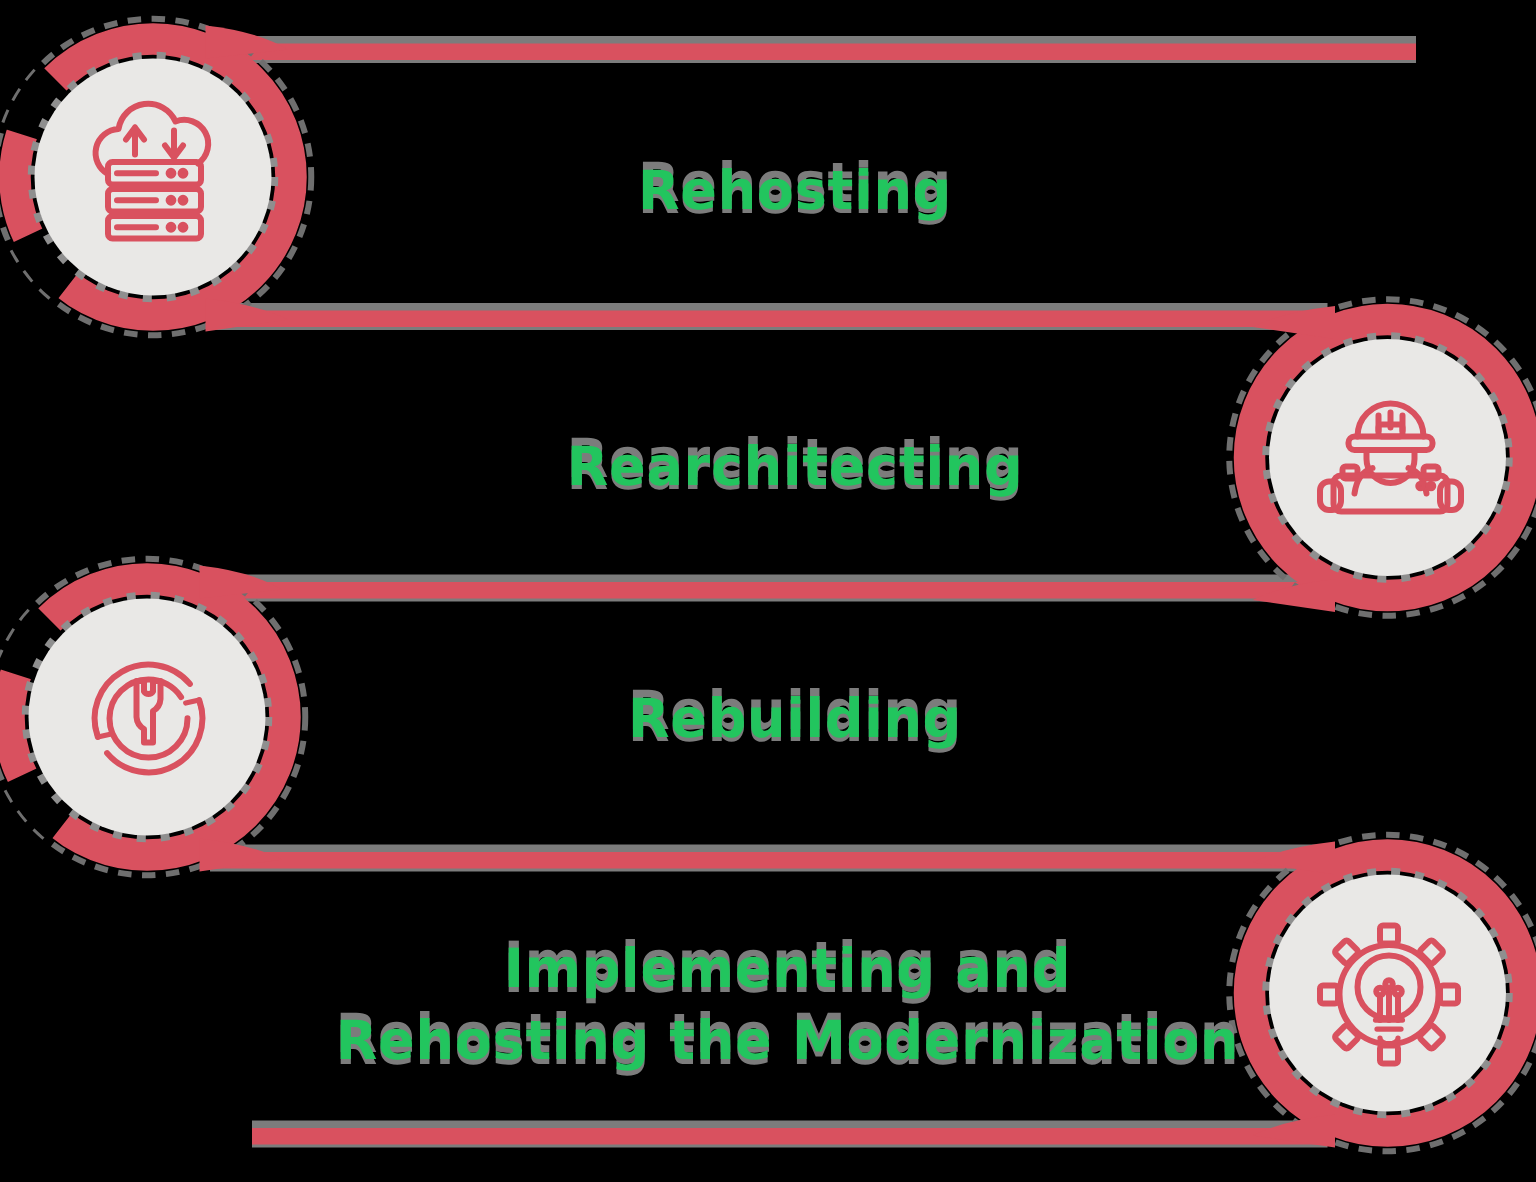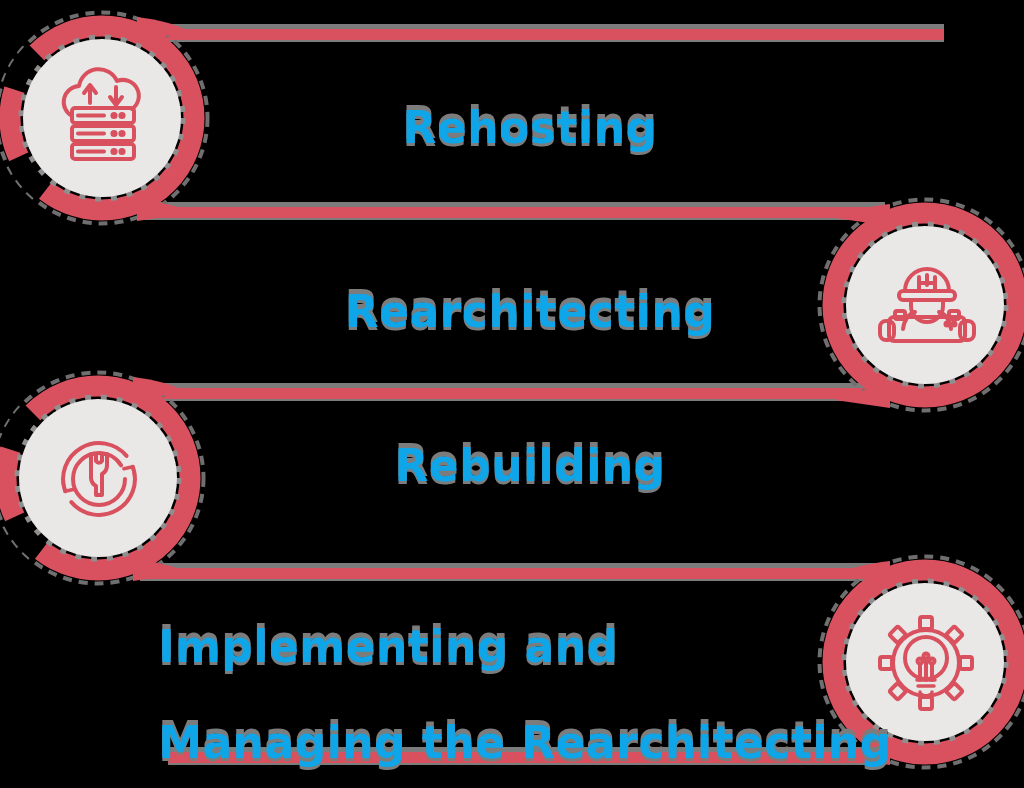--- a/index.html
+++ b/index.html
@@ -12,25 +12,25 @@
     position:absolute;height:11px;background:#D9515F;
     box-shadow:0 -5px 0 0 #7C7C7C, 0 2px 0 0 #7C7C7C;
     z-index:1;
   }
   
   .circle{position:absolute;width:230px;height:230px;z-index:2;}
   .circle svg{display:block;width:230px;height:230px;}
   
   .label{
     position:absolute;z-index:3;display:flex;align-items:center;justify-content:center;
-    color:#0ea5e9;font-weight:800;font-size:44px;letter-spacing:.5px;text-align:left;
+    color:#22c55e;font-weight:800;font-size:36px;letter-spacing:.5px;text-align:center;
     text-shadow:0 -5px 0 #7C7C7C, 0 3px 0 #7C7C7C;
     line-height:48px;white-space:nowrap;
   }
-  .label span{display:block;margin-top:48px;}
+  .label span{display:block;}
 </style>
 </head>
 <body>
 
 <div class="stage">
 
   <div class="hline" style="left:150px;top:29px;width:794px;"></div>
   <div class="hline" style="left:140px;top:207px;width:745px;"></div>
   <div class="hline" style="left:140px;top:388px;width:745px;"></div>
   <div class="hline" style="left:140px;top:568px;width:745px;"></div>
@@ -147,22 +147,22 @@
           <circle cx="67" cy="59" r="2.5"></circle>
         <path d="M52 78 h18 M53 84 h16 M55 90 a6 4 0 0 0 12 0" stroke-width="3.5"></path>
       </g>
     </svg>
   </div>
 
   <div class="label" style="left:190px;top:100px;width:680px;height:56px;">Rehosting</div>
 
   <div class="label" style="left:190px;top:284px;width:680px;height:56px;">Rearchitecting</div>
 
-  <div class="label" style="left:190px;top:438px;width:680px;height:56px;">Rebuilding</div>
+  <div class="label" style="left:190px;top:452px;width:680px;height:56px;">Rebuilding</div>
 
   <div class="label multiline" style="left:180px;top:598px;width:690px;height:146px;">
     <div>
       <span>Implementing and</span>
-      <span>Managing the Rearchitecting</span>
+      <span>Rehosting the Modernization</span>
     </div>
   </div>
 
 </div>
 
 </body></html>

